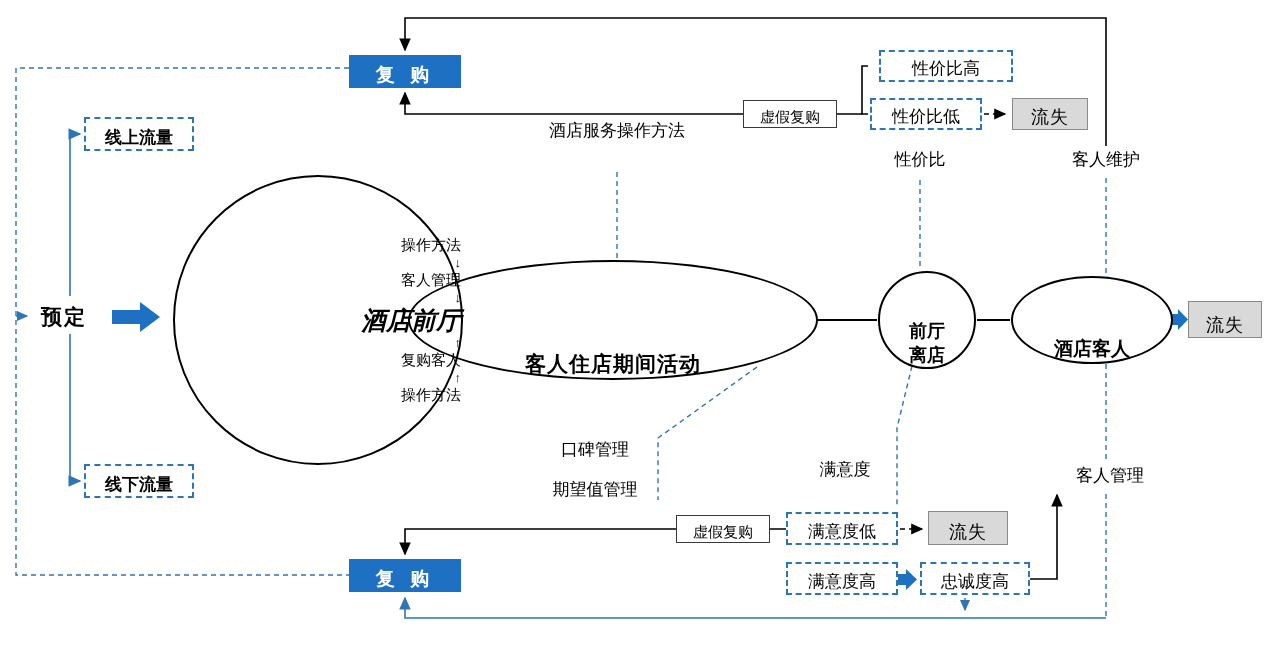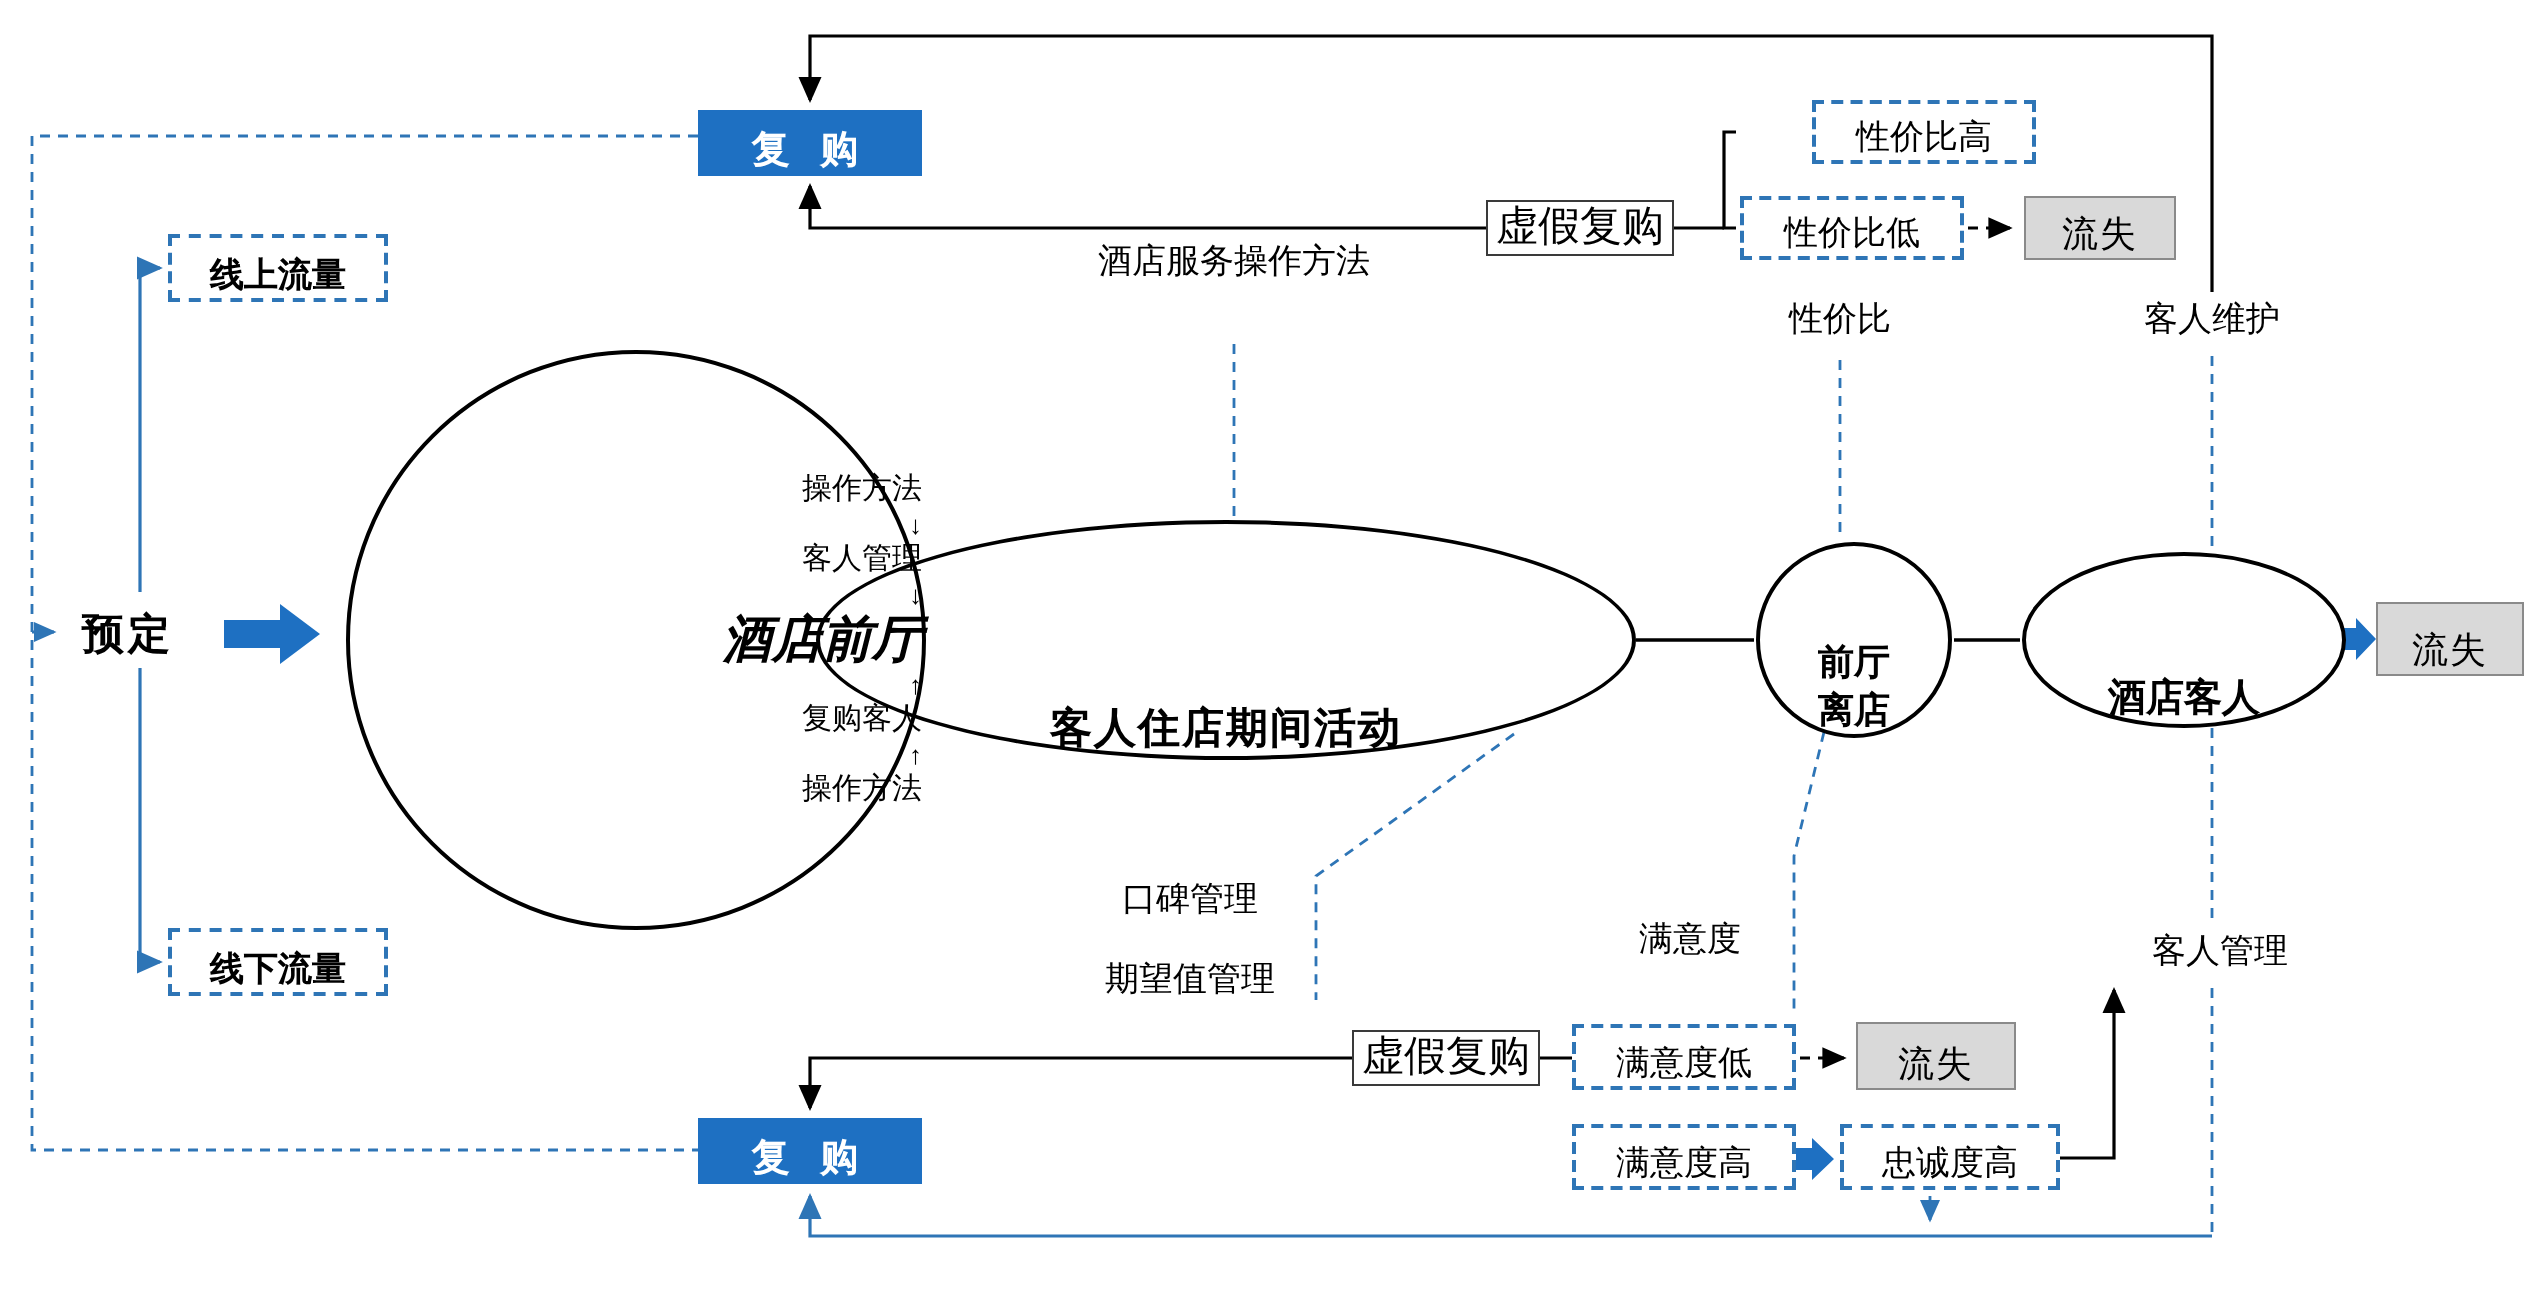--- a/index.html
+++ b/index.html
@@ -4,21 +4,21 @@
 <style>
   html,body{margin:0;padding:0;background:#fff;}
   body{font-family:"Liberation Sans","DejaVu Sans",sans-serif;color:#000;}
   .canvas{position:relative;width:1270px;height:645px;background:#fff;overflow:hidden;}
   .canvas svg.wires{position:absolute;left:0;top:0;z-index:1;}
   .abs{position:absolute;box-sizing:border-box;display:flex;align-items:flex-end;justify-content:center;z-index:2;}
   .blue-box{background:#1E70C2;color:#fff;font-weight:bold;font-size:19px;letter-spacing:5px;}
   .dashed-box{border:2px dashed #2E75B6;background:#fff;font-size:17px;}
   .dashed-box.bold{font-weight:bold;}
   .churn-box{background:#D9D9D9;border:1px solid #8a8a8a;font-size:18px;letter-spacing:1px;}
-  .fake-box{border:1.4px solid #3a3a3a;background:#fff;font-size:21px;}
+  .fake-box{border:1.4px solid #3a3a3a;background:#fff;font-size:15px;}
   .shape{border:2.5px solid #000;background:transparent;}
   .circle{border-radius:50%;}
   .lbl{font-size:17px;white-space:nowrap;}
   .booking{font-size:21px;font-weight:bold;letter-spacing:2px;}
   .cycle{flex-direction:column;gap:1px;}
   .cycle .sm{font-size:15px;line-height:20px;}
   .cycle .core{font-size:25px;font-weight:bold;line-height:26px;margin:2px 0;font-style:italic;}
   .cycle .ar{font-size:13px;line-height:13px;color:#000;}
   .ellipse-title{font-size:21px;font-weight:bold;letter-spacing:1px;}
   .checkout-txt{font-size:18px;font-weight:bold;line-height:24px;text-align:center;}
@@ -68,21 +68,21 @@
 
     <polygon points="112,310 140,310 140,302 160,317 140,332 140,324 112,324" fill="#1E70C2"></polygon>
     <polygon points="1171,314 1178,314 1178,309 1188,319.5 1178,330 1178,325 1171,325" fill="#1E70C2"></polygon>
     <polygon points="898,574 906,574 906,569 917,579.5 906,590 906,585 898,585" fill="#1E70C2"></polygon>
   </svg>
 
   <div class="abs blue-box" style="left:349px;top:55px;width:112px;height:33px;">
     <span>复 购</span>
   </div>
 
-  <div class="abs dashed-box" style="left:906px;top:50px;width:112px;height:32px;">
+  <div class="abs dashed-box" style="left:879px;top:50px;width:134px;height:32px;">
     <span>性价比高</span>
   </div>
 
   <div class="abs fake-box" style="left:743px;top:100px;width:94px;height:28px;">
     <span>虚假复购</span>
   </div>
 
   <div class="abs dashed-box" style="left:870px;top:98px;width:112px;height:32px;">
     <span>性价比低</span>
   </div>

